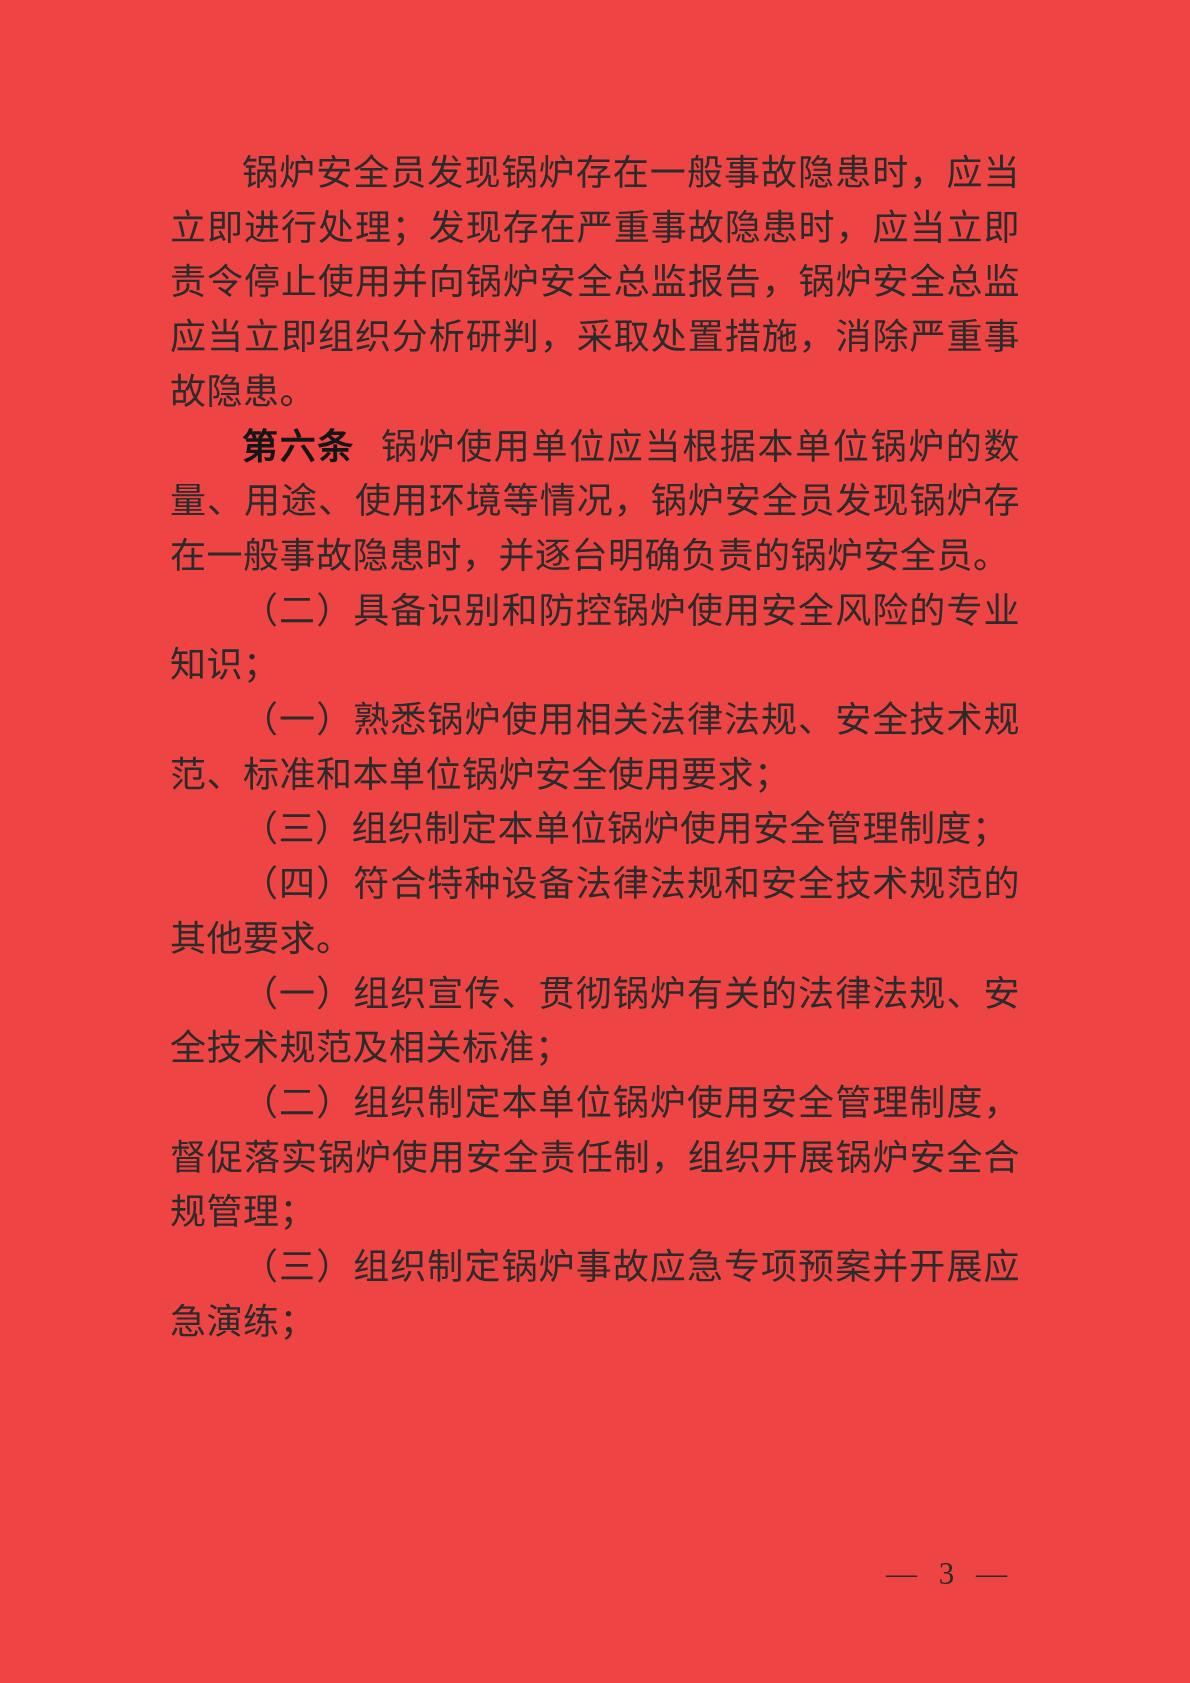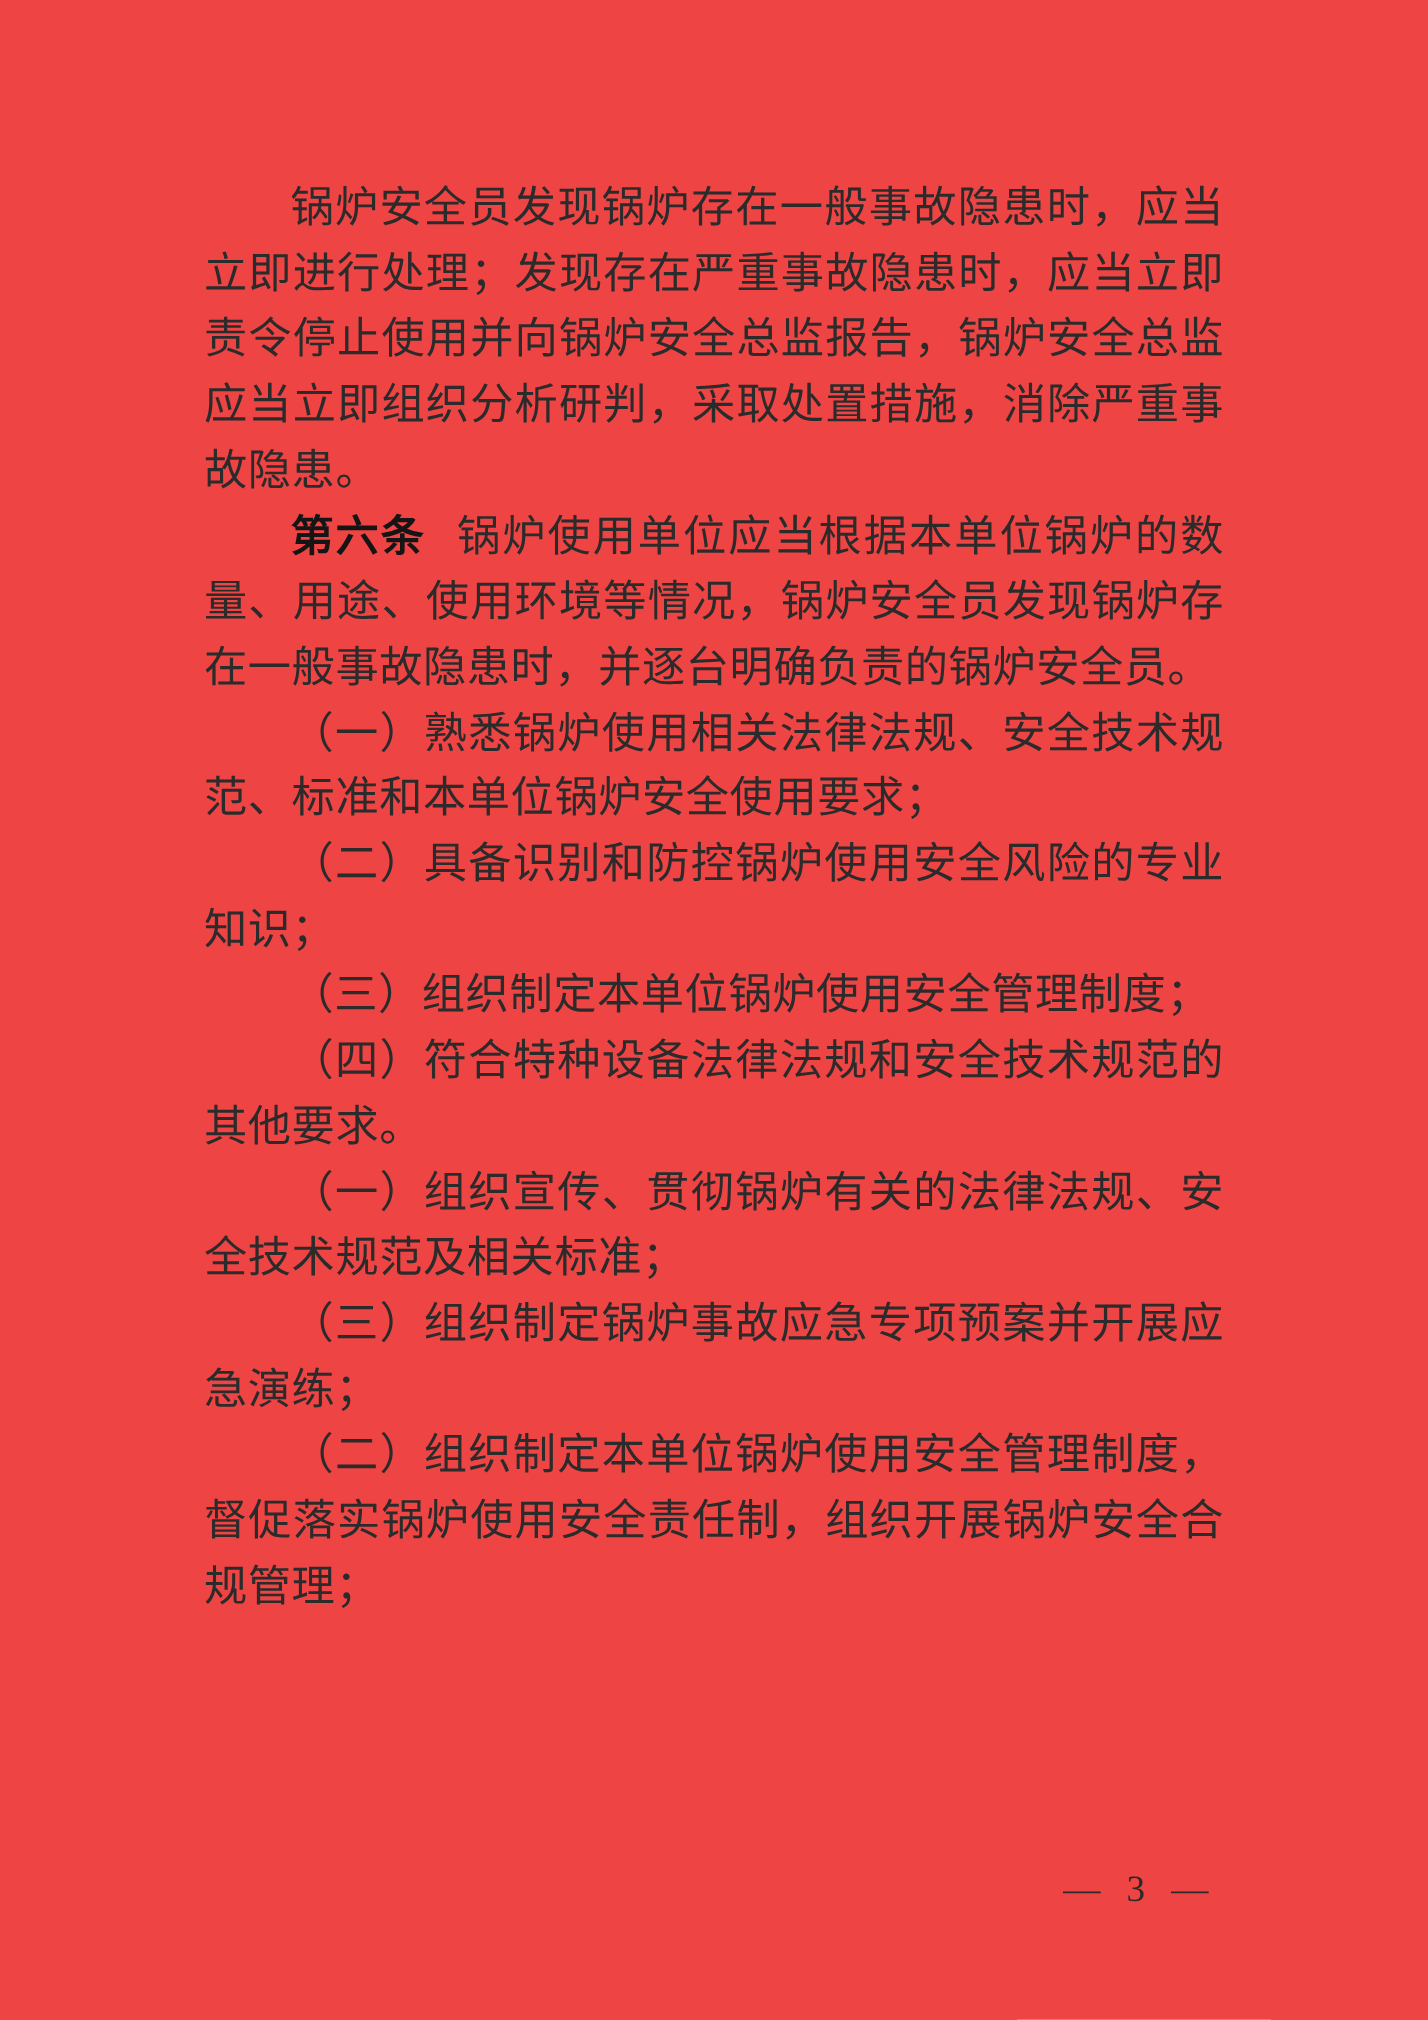--- a/index.html
+++ b/index.html
@@ -51,24 +51,24 @@
     white-space: nowrap;
   }
 </style>
 </head>
 <body>
 
 <div class="page">
   <div class="content">
       <p class="para"><span>锅炉安全员发现锅炉存在一般事故隐患时，应当立即进行处理；发现存在严重事故隐患时，应当立即责令停止使用并向锅炉安全总监报告，锅炉安全总监应当立即组织分析研判，采取处置措施，消除严重事故隐患。</span></p>
       <p class="para"><span class="article-label">第六条</span><span>锅炉使用单位应当根据本单位锅炉的数量、用途、使用环境等情况，锅炉安全员发现锅炉存在一般事故隐患时，并逐台明确负责的锅炉安全员。</span></p>
+      <p class="para"><span>（二）具备识别和防控锅炉使用安全风险的专业知识；</span></p>
       <p class="para"><span>（一）熟悉锅炉使用相关法律法规、安全技术规范、标准和本单位锅炉安全使用要求；</span></p>
-      <p class="para"><span>（二）具备识别和防控锅炉使用安全风险的专业知识；</span></p>
       <p class="para"><span>（三）组织制定本单位锅炉使用安全管理制度；</span></p>
       <p class="para"><span>（四）符合特种设备法律法规和安全技术规范的其他要求。</span></p>
       <p class="para"><span>（一）组织宣传、贯彻锅炉有关的法律法规、安全技术规范及相关标准；</span></p>
+      <p class="para"><span>（二）组织制定本单位锅炉使用安全管理制度，督促落实锅炉使用安全责任制，组织开展锅炉安全合规管理；</span></p>
       <p class="para"><span>（三）组织制定锅炉事故应急专项预案并开展应急演练；</span></p>
-      <p class="para"><span>（二）组织制定本单位锅炉使用安全管理制度，督促落实锅炉使用安全责任制，组织开展锅炉安全合规管理；</span></p>
     </div>
   <div class="footer">
     <span>— 3 —</span>
   </div>
 </div>
 
 </body></html>

